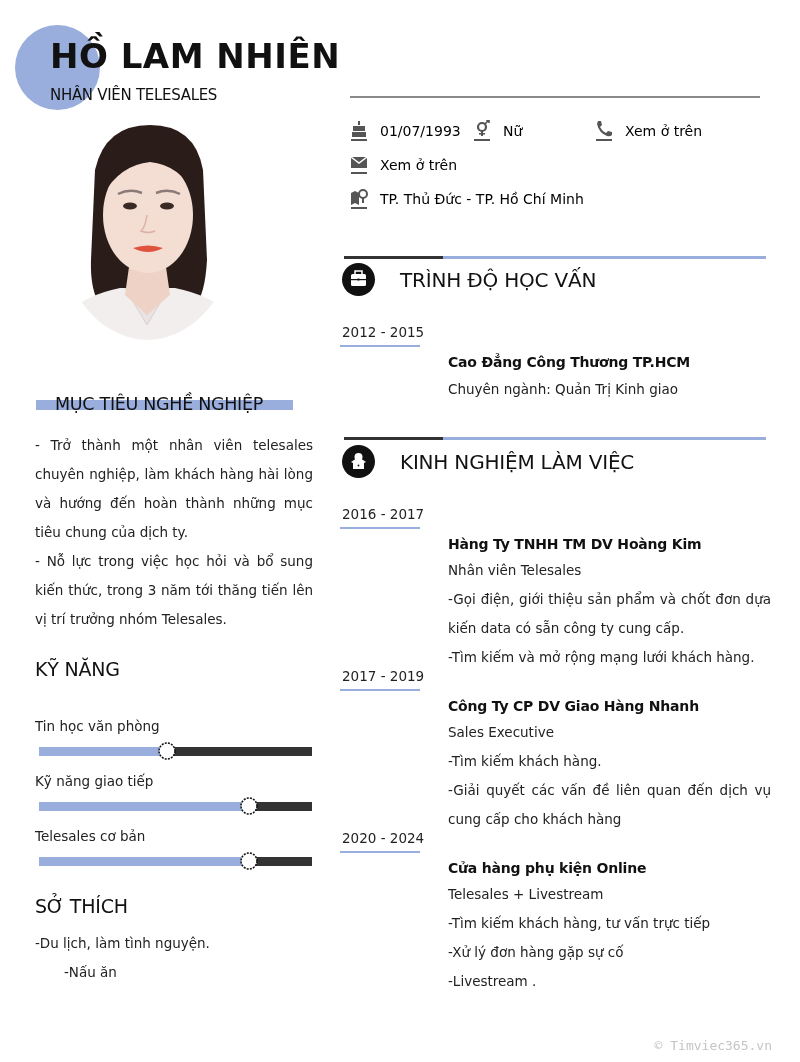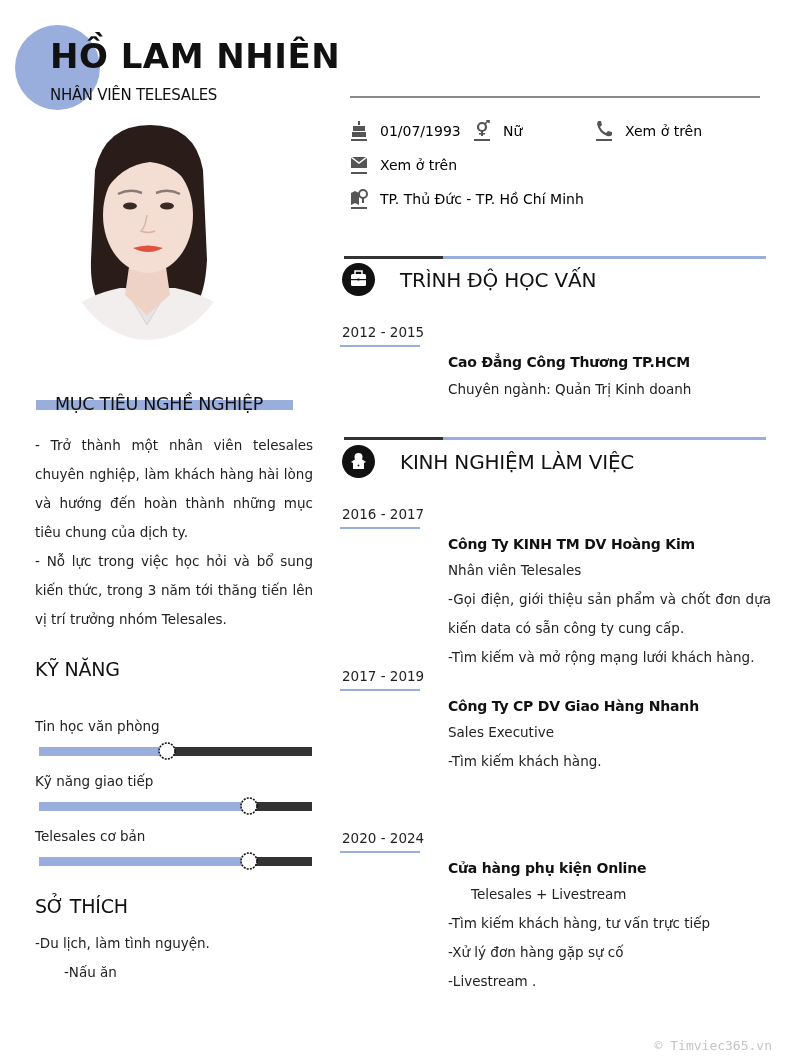--- a/index.html
+++ b/index.html
@@ -195,54 +195,55 @@
       <rect x="9" y="16" width="15" height="1.2" fill="#111"></rect>
       <rect x="15.5" y="15.5" width="2" height="2" fill="#111"></rect>
     </svg>
 </div>
 <div class="sec-title" style="top:268px;">TRÌNH ĐỘ HỌC VẤN</div>
 
 <div class="period" style="top:324px;">2012 - 2015</div>
 <div class="period-line" style="top:345px;"></div>
 <div class="entry" style="top:319px;">
   <div class="org">Cao Đẳng Công Thương TP.HCM</div>
-  <div class="line" style="margin-top:3px;">Chuyên ngành: Quản Trị Kinh doanh</div>
+  <div class="line" style="margin-top:3px;">Chuyên ngành: Quản Trị Kinh giao</div>
 </div>
 
 <div class="sec-rule" style="top:437px;"></div>
 <div class="sec-icon" style="top:445px;">
   <svg viewBox="0 0 33 33">
       <circle cx="16.5" cy="12" r="4" fill="#fff"></circle>
       <path d="M9 17 Q16.5 10 24 17 L22 18 L11 18 Z" fill="#fff"></path>
       <rect x="11" y="17" width="11" height="7" fill="#fff"></rect>
       <circle cx="16.5" cy="20.5" r="0.9" fill="#111"></circle>
     </svg>
 </div>
 <div class="sec-title" style="top:450px;">KINH NGHIỆM LÀM VIỆC</div>
 
 <div class="period" style="top:506px;">2016 - 2017</div>
 <div class="period-line" style="top:527px;"></div>
 <div class="entry" style="top:501px;">
-  <div class="org">Công Ty KINH TM DV Hoàng Kim</div>
+  <div class="org">Hàng Ty TNHH TM DV Hoàng Kim</div>
   <div class="line" style="margin-top:2px;">Nhân viên Telesales</div>
   <div class="line">-Gọi điện, giới thiệu sản phẩm và chốt đơn dựa kiến data có sẵn công ty cung cấp.</div>
   <div class="line">-Tìm kiếm và mở rộng mạng lưới khách hàng.</div>
 </div>
 
 <div class="period" style="top:668px;">2017 - 2019</div>
 <div class="period-line" style="top:689px;"></div>
 <div class="entry" style="top:663px;">
   <div class="org">Công Ty CP DV Giao Hàng Nhanh</div>
   <div class="line" style="margin-top:2px;">Sales Executive</div>
   <div class="line">-Tìm kiếm khách hàng.</div>
+  <div class="line">-Giải quyết các vấn đề liên quan đến dịch vụ cung cấp cho khách hàng</div>
 </div>
 
 <div class="period" style="top:830px;">2020 - 2024</div>
 <div class="period-line" style="top:851px;"></div>
 <div class="entry" style="top:825px;">
   <div class="org">Cửa hàng phụ kiện Online</div>
-  <div class="line" style="margin-top:2px;margin-left:23px;">Telesales + Livestream</div>
+  <div class="line" style="margin-top:2px;">Telesales + Livestream</div>
   <div class="line">-Tìm kiếm khách hàng, tư vấn trực tiếp</div>
   <div class="line">-Xử lý đơn hàng gặp sự cố</div>
   <div class="line">-Livestream .</div>
 </div>
 
 <div class="abs watermark">© Timviec365.vn</div>
 
 </body></html>

